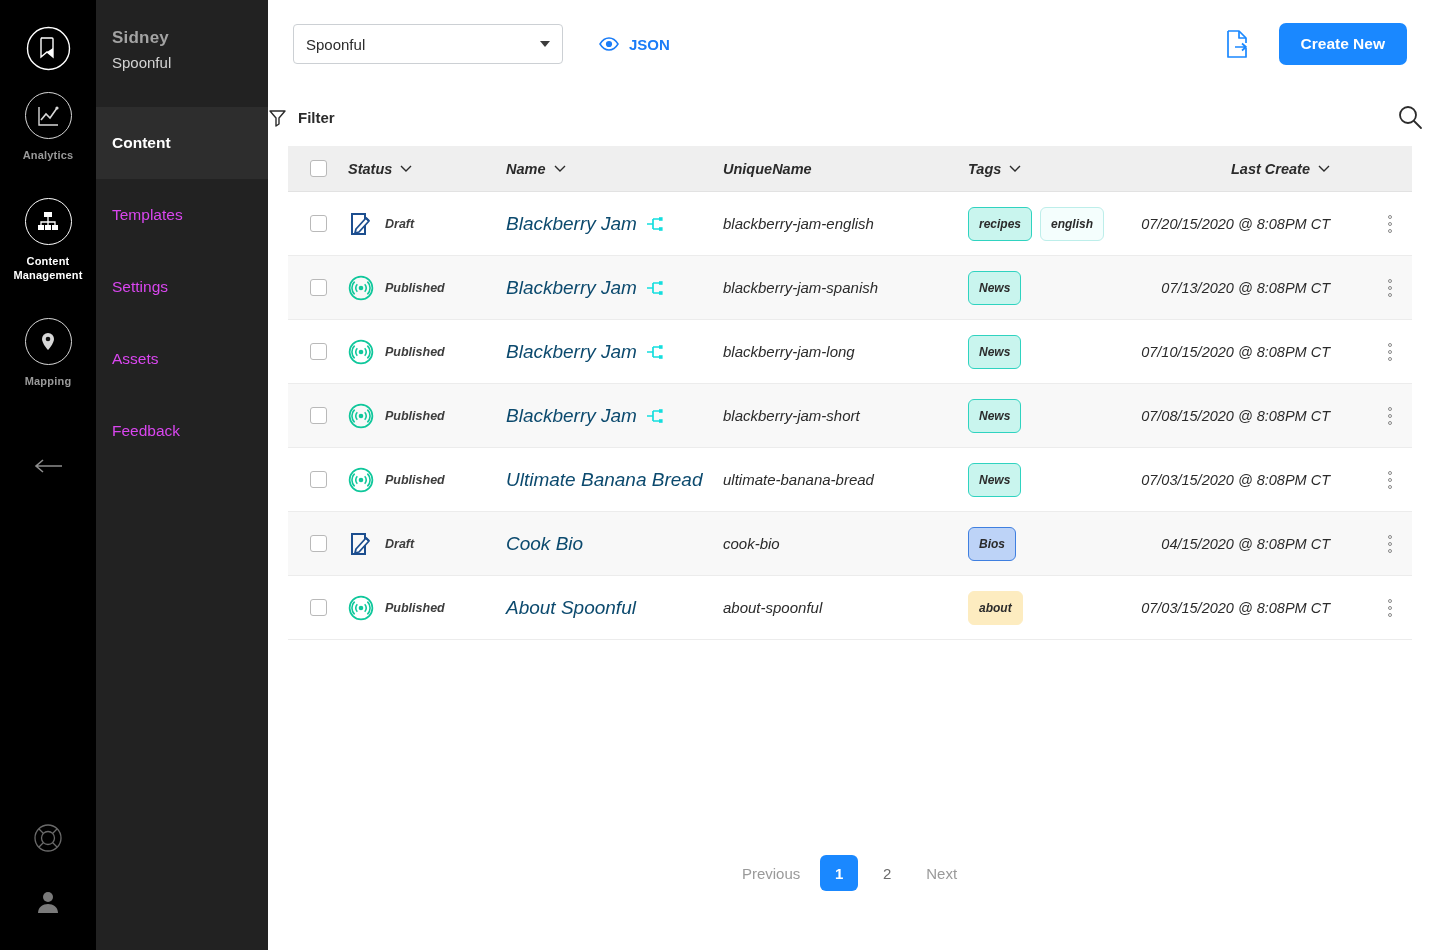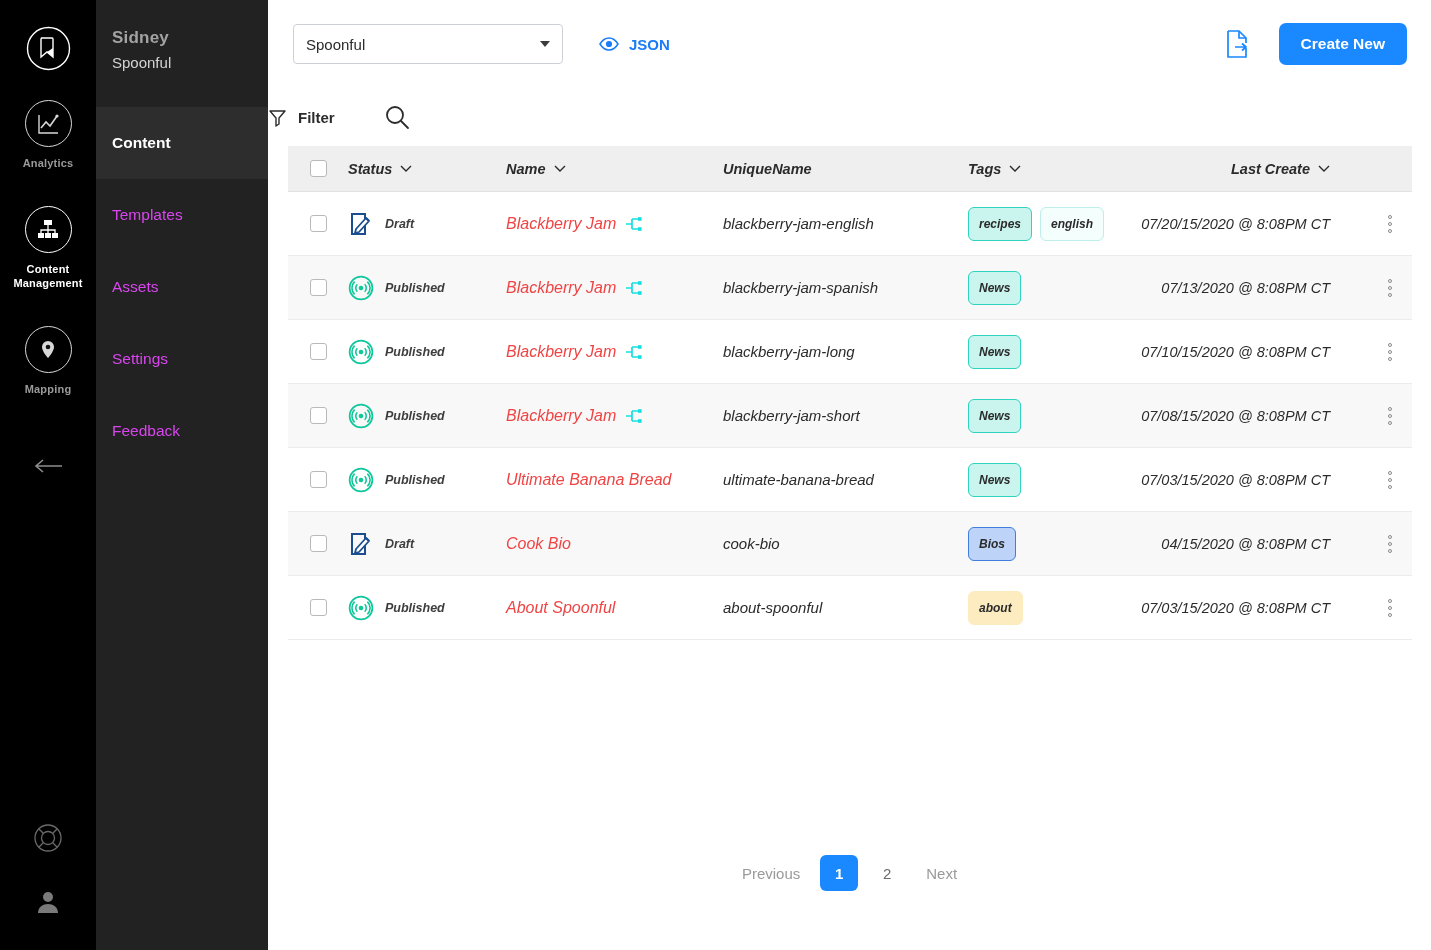--- a/index.html
+++ b/index.html
@@ -10,21 +10,21 @@
     overflow: hidden;
   }
   .app { display: flex; width: 1431px; height: 950px; }
 
   
   .rail {
     width: 96px; background: #000000; flex: 0 0 96px;
     position: relative;
   }
   .rail-logo { position: absolute; top: 25px; left: 0; width: 96px; display: flex; justify-content: center; }
-  .rail-items { position: absolute; top: 100px; left: 0; width: 96px; }
+  .rail-items { position: absolute; top: 92px; left: 0; width: 96px; }
   .rail-item {
     display: flex; flex-direction: column; align-items: center;
     margin-bottom: 36px; cursor: pointer;
   }
   .rail-circle {
     width: 47px; height: 47px; border-radius: 50%;
     border: 1.3px solid #d8d8d8;
     display: flex; align-items: center; justify-content: center;
   }
   .rail-item.active .rail-circle { border-color: #ffffff; }
@@ -79,21 +79,21 @@
   }
   .tb-spacer { flex: 1; }
   .export-btn { cursor: pointer; display: flex; align-items: center; margin-right: 28px; }
   .create-btn {
     background: #1a88ff; color: #fff; border: none; border-radius: 7px;
     height: 42px; padding: 0 22px; font-size: 15.5px; font-weight: 700;
     cursor: pointer; font-family: "Liberation Sans", sans-serif;
   }
 
   .filterbar {
-    height: 58px; display: flex; align-items: center; justify-content: flex-start;
+    height: 58px; display: flex; align-items: center; justify-content: space-between;
     padding-right: 8px; gap: 11px;
   }
   .filter-group { display: flex; align-items: center; gap: 11px; cursor: pointer; margin-right: 38px; }
   .filter-label { font-size: 15px; font-weight: 700; color: #2b2b2b; }
   .search-btn { cursor: pointer; display: flex; align-items: center; }
 
   
   .table { margin: 0 19px 0 20px; font-style: italic; }
   .trow {
     display: flex; align-items: center; height: 64px;
@@ -110,21 +110,21 @@
   .c-date   { flex: 1; text-align: right; padding-right: 38px; }
   .c-menu   { width: 44px; flex: 0 0 44px; display: flex; justify-content: center; cursor: pointer; }
 
   .th { font-size: 14.5px; font-weight: 700; color: #2b2b2b; display: flex; align-items: center; gap: 8px; cursor: pointer; }
   .th.right { justify-content: flex-end; }
   .chk {
     width: 17px; height: 17px; border: 1.4px solid #b9b9b9; border-radius: 3px; background: #fff;
     cursor: pointer;
   }
   .status-text { font-size: 12.5px; font-weight: 700; color: #3d3d3d; }
-  .cell-name { font-size: 16px; color: #ef4444; }
+  .cell-name { font-size: 19px; color: #0c4a6e; }
   .cell-unique { font-size: 15px; color: #2b2b2b; }
   .cell-date { font-size: 14.5px; color: #2b2b2b; }
 
   .tag {
     display: inline-flex; align-items: center; justify-content: center;
     height: 31px; padding: 16px 10px; border-radius: 6px;
     font-size: 12px; font-weight: 700; color: #2b2b2b; white-space: nowrap;
     cursor: pointer;
   }
   .tag.teal  { background: #c9f5ee; border: 1.3px solid #2fd3c0; }
@@ -235,24 +235,24 @@
       <div class="subnav-title">Sidney</div>
       <div class="subnav-sub">Spoonful</div>
     </div>
     <div class="subnav-item active">
       <span>Content</span>
     </div>
     <div class="subnav-item">
       <span>Templates</span>
     </div>
     <div class="subnav-item">
+      <span>Settings</span>
+    </div>
+    <div class="subnav-item">
       <span>Assets</span>
-    </div>
-    <div class="subnav-item">
-      <span>Settings</span>
     </div>
     <div class="subnav-item">
       <span>Feedback</span>
     </div>
   </nav>
 
   <section class="main">
 
     <div class="toolbar">
       <div class="select-box">

